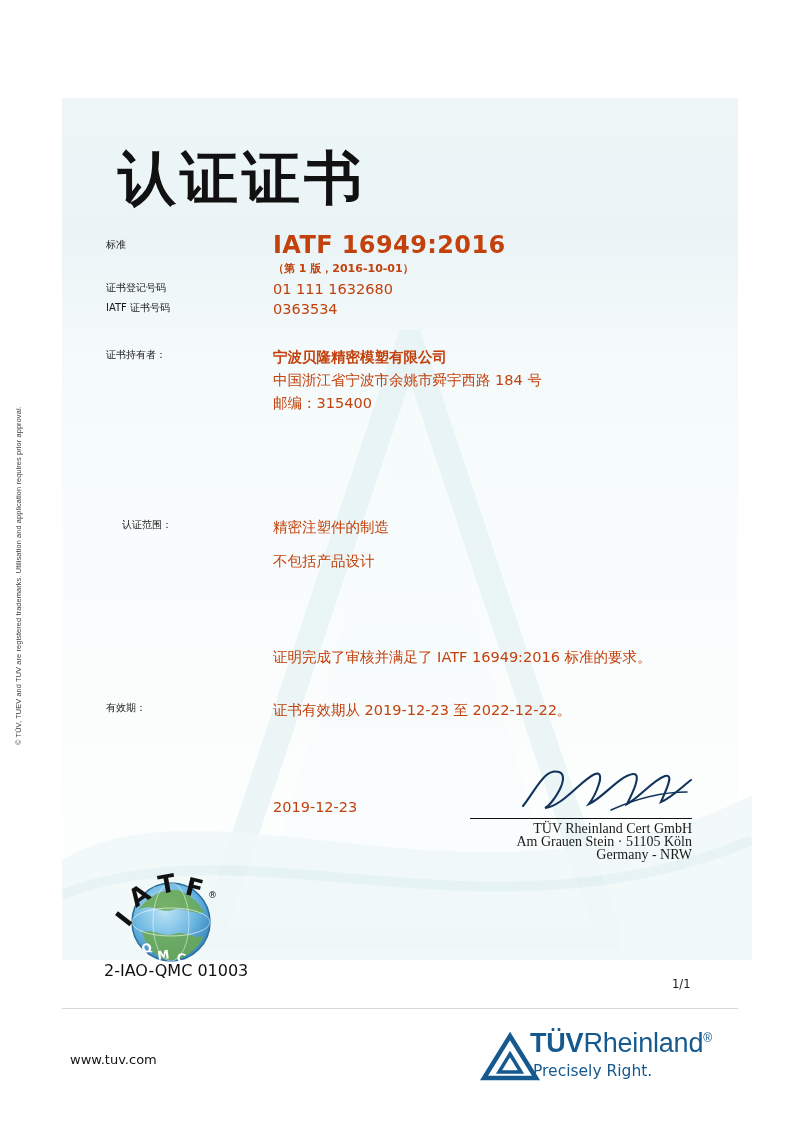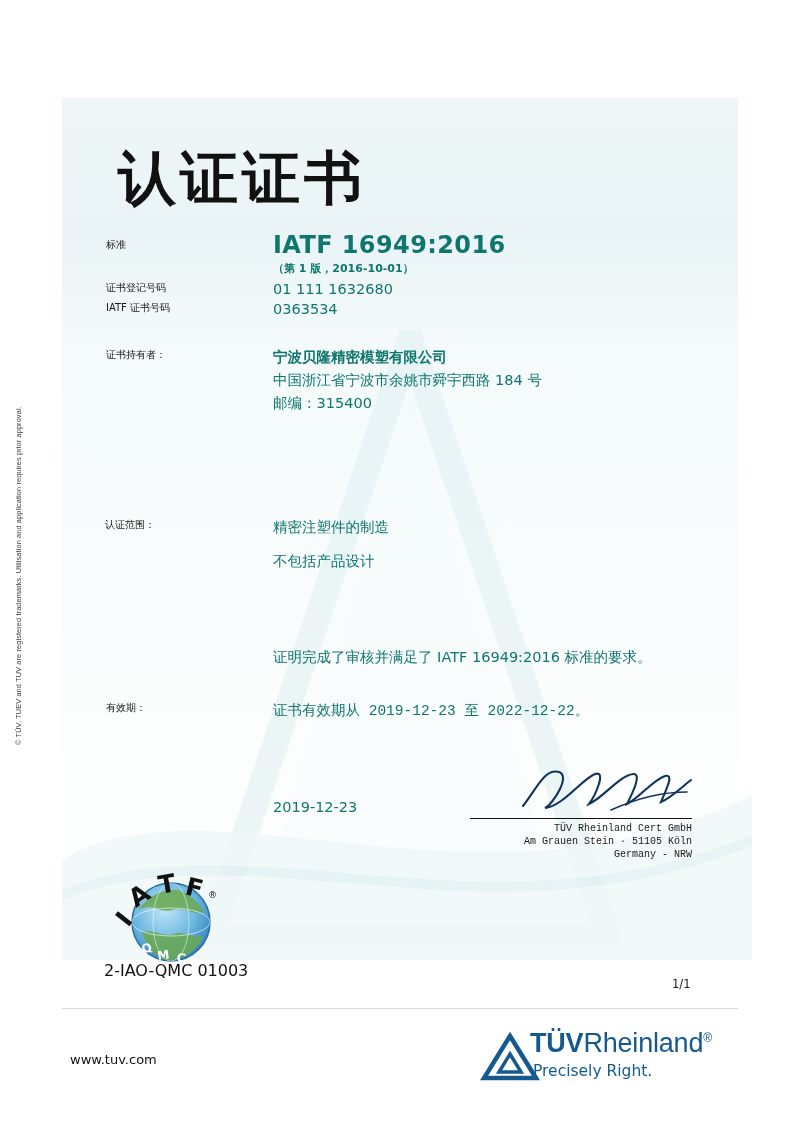--- a/index.html
+++ b/index.html
@@ -83,47 +83,47 @@
   }
 
   .lbl {
     position: absolute;
     color: #1a1a1a;
     font-size: 10px;
     font-family: "DejaVu Sans", sans-serif;
   }
   .val {
     position: absolute;
-    color: #0f766e;
+    color: #c2410c;
     font-size: 14.5px;
     font-family: "DejaVu Sans", sans-serif;
   }
 
   .std-label   { left: 106px; top: 238px; }
   .std-value   { left: 273px; top: 231px; font-size: 24px; font-weight: bold; letter-spacing: 0.4px; }
   .std-sub     { left: 273px; top: 261px; font-size: 11px; font-weight: bold; }
 
   .reg-label   { left: 106px; top: 281px; }
   .reg-value   { left: 273px; top: 281px; }
   .iatf-label  { left: 106px; top: 301px; }
   .iatf-value  { left: 273px; top: 301px; }
 
   .holder-label { left: 106px; top: 348px; }
   .holder-l1   { left: 273px; top: 348px; font-weight: bold; }
   .holder-l2   { left: 273px; top: 371px; }
   .holder-l3   { left: 273px; top: 394px; }
 
-  .scope-label { left: 105px; top: 518px; }
+  .scope-label { left: 122px; top: 518px; }
   .scope-l1    { left: 273px; top: 518px; }
   .scope-l2    { left: 273px; top: 552px; }
 
   .statement   { left: 273px; top: 648px; }
 
   .valid-label { left: 106px; top: 701px; }
-  .valid-value { left: 273px; top: 701px; font-family: Liberation Mono, monospace; }
+  .valid-value { left: 273px; top: 701px; }
 
   .issue-date  { left: 273px; top: 799px; }
 
   .sign-line {
     position: absolute;
     left: 470px;
     top: 818px;
     width: 222px;
     border-top: 1px solid #111;
   }
@@ -133,24 +133,24 @@
     top: 762px;
     width: 180px;
     height: 58px;
   }
   .issuer {
     position: absolute;
     left: 440px;
     top: 822px;
     width: 252px;
     text-align: right;
-    font-size: 10px;
+    font-size: 14px;
     line-height: 13px;
     color: #1a1a1a;
-    font-family: Liberation Mono, monospace;
+    font-family: Liberation Serif, serif;
   }
 
   
   .iatf-logo {
     position: absolute;
     left: 108px;
     top: 872px;
     width: 126px;
     height: 96px;
   }

